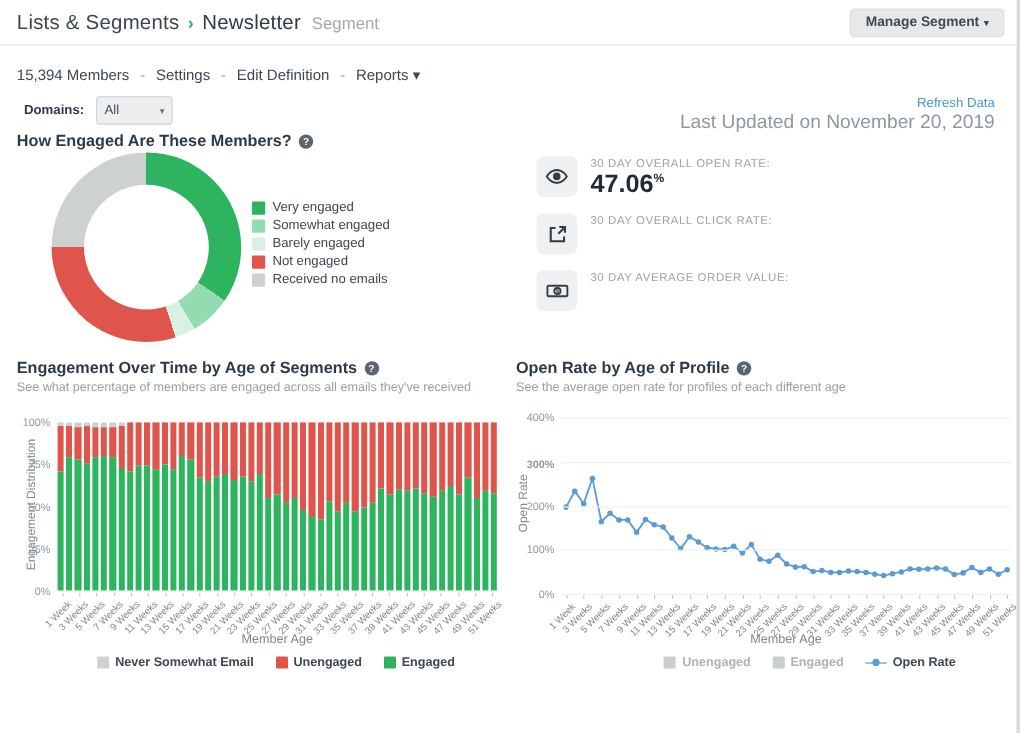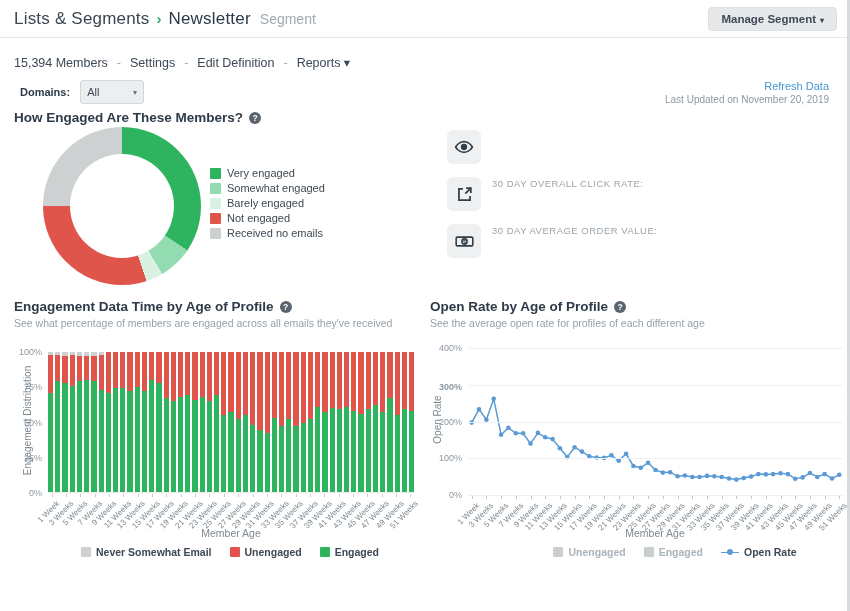--- a/index.html
+++ b/index.html
@@ -20,21 +20,21 @@
   .subnav { position:absolute; left:14px; top:55px; font-size:12.5px; color:#3c4854; display:flex; gap:9px; align-items:center; }
   .subnav .sep { color:#9aa4ad; }
   .subnav a { color:#3c4854; text-decoration:none; cursor:pointer; }
 
   .filters { position:absolute; left:20px; top:80px; display:flex; align-items:center; gap:10px; }
   .filters label { font-size:11px; font-weight:bold; color:#2d3a48; }
   .domain-select { width:64px; height:24px; background:#eceeef; border:1px solid #d4d8da; border-radius:3px; font-size:11px; color:#3f4b57; padding:0 6px; display:flex; align-items:center; justify-content:space-between; cursor:pointer; }
   .domain-select .caret { font-size:8px; color:#6b757e; }
 
   .refresh-link { position:absolute; right:18px; top:80px; font-size:11px; color:#4796d2; text-decoration:none; cursor:pointer; }
-  .updated-text { position:absolute; right:18px; top:94px; font-size:10px; color:#8d98a2; }
+  .updated-text { position:absolute; right:18px; top:94px; font-size:16px; color:#8d98a2; }
 
   
   .section-title { font-size:13.5px; font-weight:bold; color:#2d3a48; display:flex; align-items:center; gap:6px; }
   .help-icon { width:12px; height:12px; border-radius:50%; background:#5a6570; color:#fff; font-size:8.5px; font-weight:bold; display:inline-flex; align-items:center; justify-content:center; }
   .chart-subtitle { font-size:10.5px; color:#97a1aa; margin-top:3px; }
   #engage-title { position:absolute; left:14px; top:110px; }
   #left-chart-head { position:absolute; left:14px; top:299px; }
   #right-chart-head { position:absolute; left:430px; top:299px; }
 
   
@@ -145,20 +145,24 @@
     </div>
 
   <div id="stats">
       <div class="stat-row">
         <div class="stat-icon">
           <svg width="20" height="20" viewBox="0 0 24 24" fill="none" stroke="#323e48" stroke-width="2">
             <path d="M2 12s3.5-6.5 10-6.5S22 12 22 12s-3.5 6.5-10 6.5S2 12 2 12z"></path>
             <circle cx="12" cy="12" r="2.8" fill="#323e48"></circle>
           </svg>
         </div>
+        <div>
+          <div class="stat-label">30 DAY OVERALL OPEN RATE:</div>
+          <div class="stat-value">47.06<sup>%</sup></div>
+        </div>
       </div>
       <div class="stat-row">
         <div class="stat-icon">
           <svg width="19" height="19" viewBox="0 0 24 24" fill="none" stroke="#323e48" stroke-width="2.2">
             <path d="M10 5H5v14h14v-5"></path>
             <path d="M13 11l7-7"></path>
             <path d="M14 4h6v6"></path>
           </svg>
         </div>
         <div>
@@ -174,21 +178,21 @@
           </svg>
         </div>
         <div>
           <div class="stat-label">30 DAY AVERAGE ORDER VALUE:</div>
         </div>
       </div>
     </div>
 
   <div id="left-chart-head">
     <div class="section-title">
-        <span>Engagement Data Time by Age of Profile</span>
+        <span>Engagement Over Time by Age of Segments</span>
         <span class="help-icon">?</span>
       </div>
     <div class="chart-subtitle">See what percentage of members are engaged across all emails they've received</div>
   </div>
 
   <div id="right-chart-head">
     <div class="section-title">
         <span>Open Rate by Age of Profile</span>
         <span class="help-icon">?</span>
       </div>

